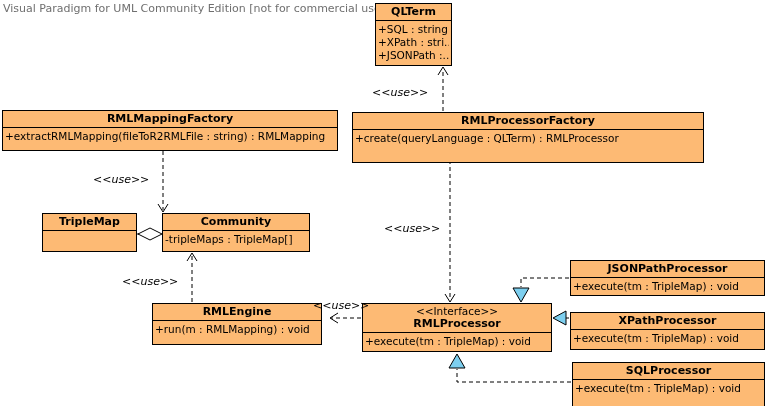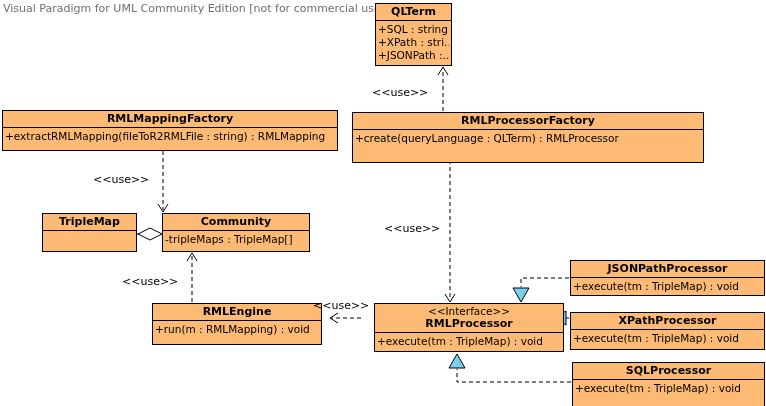--- a/index.html
+++ b/index.html
@@ -7,21 +7,21 @@
           font-family:"DejaVu Sans",sans-serif;}
   .watermark{position:absolute;left:3px;top:2px;font-size:11px;color:#6f6f6f;white-space:nowrap;}
   .overlay{position:absolute;left:0;top:0;}
   .cls{position:absolute;background:#fdba74;border:1px solid #000;box-sizing:border-box;
        display:flex;flex-direction:column;}
   .cls .title{font-size:11px;font-weight:bold;text-align:center;border-bottom:1px solid #000;
        padding:1px 3px;line-height:14px;white-space:nowrap;overflow:hidden;}
   .cls .stereo{display:block;font-weight:normal;font-size:10.5px;line-height:12px;}
   .cls .members{flex:1;padding:2px 2px 0 2px;}
   .cls .m{font-size:10.5px;line-height:13px;white-space:nowrap;overflow:hidden;}
-  .uselabel{position:absolute;font-size:11px;color:#000;white-space:nowrap;}
+  .uselabel{position:absolute;font-size:11px;color:#000;white-space:nowrap;font-style:italic;}
 </style>
 </head>
 <body>
 
 <div id="canvas">
 
   <div class="watermark">Visual Paradigm for UML Community Edition [not for commercial use]</div>
 
   <svg class="overlay" width="766" height="406">
 
@@ -106,21 +106,21 @@
     </div>
   </div>
 
   <div class="cls" style="left:152px;top:303px;width:170px;height:42px;">
     <div class="title">RMLEngine</div>
     <div class="members">
       <div class="m">+run(m : RMLMapping) : void</div>
     </div>
   </div>
 
-  <div class="cls" style="left:362px;top:303px;width:190px;height:49px;margin-left:12px;">
+  <div class="cls" style="left:362px;top:303px;width:190px;height:49px;">
     <div class="title">
       <span class="stereo">&lt;&lt;Interface&gt;&gt;</span>
       <span>RMLProcessor</span>
     </div>
     <div class="members">
       <div class="m">+execute(tm : TripleMap) : void</div>
     </div>
   </div>
 
   <div class="cls" style="left:570px;top:260px;width:195px;height:36px;justify-content:space-between;">

